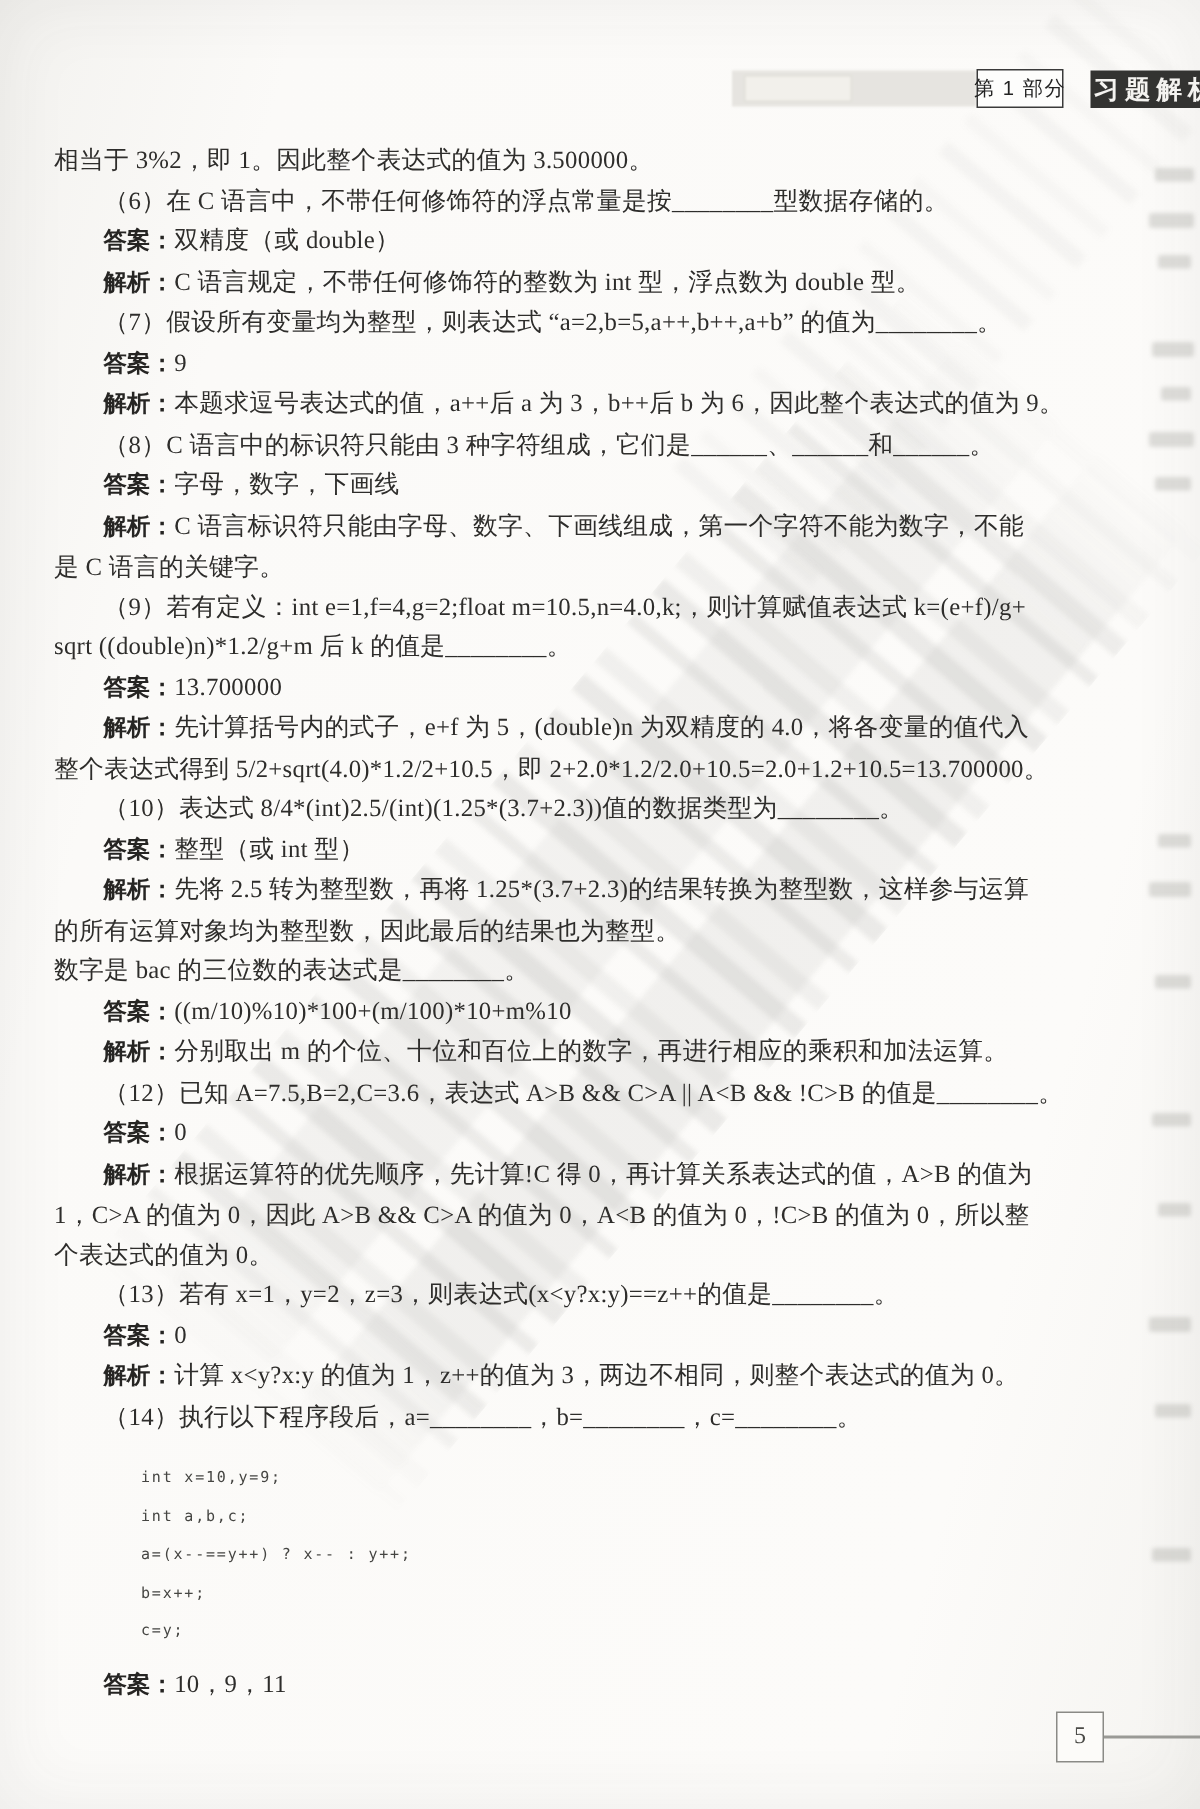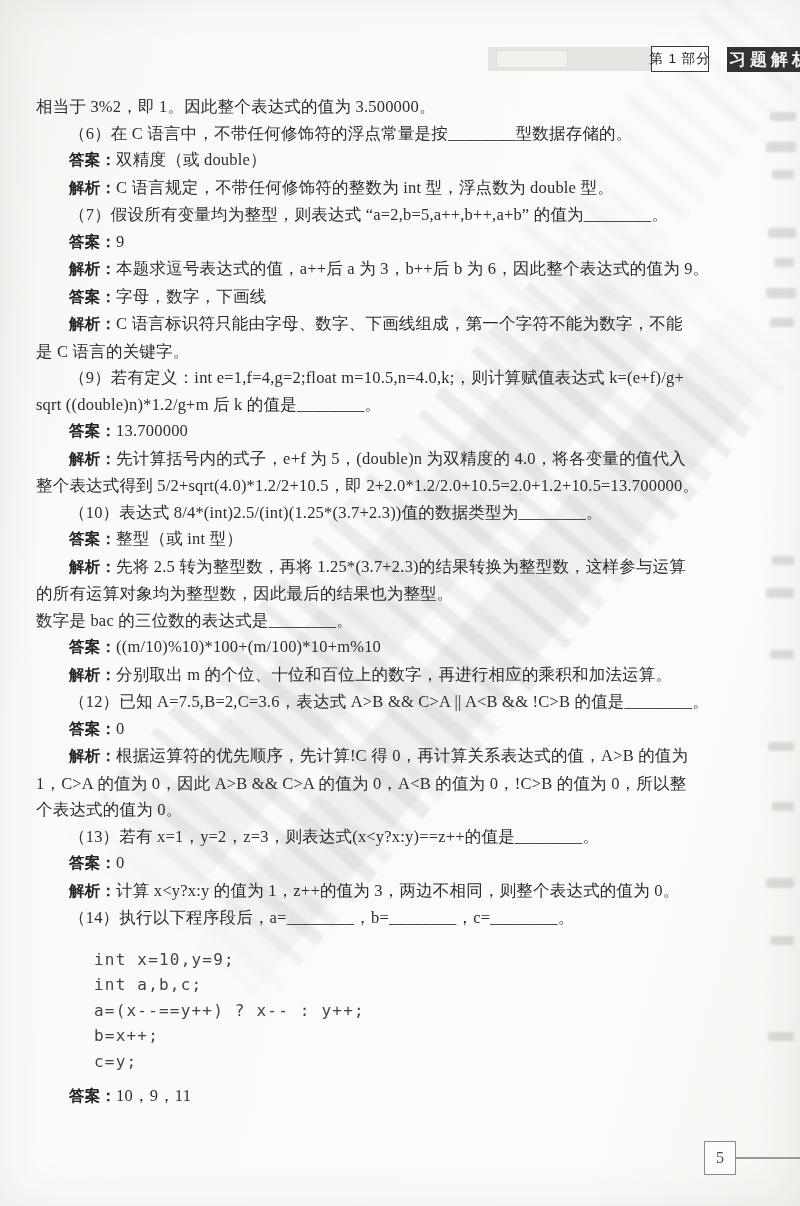--- a/index.html
+++ b/index.html
@@ -53,21 +53,21 @@
     font-size: 16.5px; line-height: 26.5px; min-height: 26.5px;
     white-space: pre; letter-spacing: 0.2px;
   }
   .line.indent, .line.final { padding-left: 33px; }
   .line .lbl {
     font-family: Liberation Mono, monospace;
     font-weight: bold; font-size: 15.5px; color: #262523;
   }
   .line.code {
     font-family: "DejaVu Sans Mono", "Liberation Mono", monospace;
-    font-size: 16px; line-height: 25.5px; min-height: 25.5px;
+    font-size: 10px; line-height: 25.5px; min-height: 25.5px;
     color: #454542; letter-spacing: 1.2px; padding-left: 58px;
   }
   .line:not(.code) + .line.code { margin-top: 15px; }
   .line.final { margin-top: 9px; }
 
   
   .watermark {
     position: absolute; left: 10px; top: 468px; width: 850px; height: 264px;
     transform: rotate(-50deg);
     background:
@@ -127,20 +127,21 @@
   <div class="hdr-title-box">习题解析</div>
 
   <div class="content">
       <div class="line cont"><span>相当于 3%2，即 1。因此整个表达式的值为 3.500000。</span></div>
       <div class="line indent"><span>（6）在 C 语言中，不带任何修饰符的浮点常量是按________型数据存储的。</span></div>
       <div class="line indent"><span class="lbl">答案：</span><span>双精度（或 double）</span></div>
       <div class="line indent"><span class="lbl">解析：</span><span>C 语言规定，不带任何修饰符的整数为 int 型，浮点数为 double 型。</span></div>
       <div class="line indent"><span>（7）假设所有变量均为整型，则表达式 “a=2,b=5,a++,b++,a+b” 的值为________。</span></div>
       <div class="line indent"><span class="lbl">答案：</span><span>9</span></div>
       <div class="line indent"><span class="lbl">解析：</span><span>本题求逗号表达式的值，a++后 a 为 3，b++后 b 为 6，因此整个表达式的值为 9。</span></div>
+      <div class="line indent"><span>（8）C 语言中的标识符只能由 3 种字符组成，它们是______、______和______。</span></div>
       <div class="line indent"><span class="lbl">答案：</span><span>字母，数字，下画线</span></div>
       <div class="line indent"><span class="lbl">解析：</span><span>C 语言标识符只能由字母、数字、下画线组成，第一个字符不能为数字，不能</span></div>
       <div class="line cont"><span>是 C 语言的关键字。</span></div>
       <div class="line indent"><span>（9）若有定义：int e=1,f=4,g=2;float m=10.5,n=4.0,k;，则计算赋值表达式 k=(e+f)/g+</span></div>
       <div class="line cont"><span>sqrt ((double)n)*1.2/g+m 后 k 的值是________。</span></div>
       <div class="line indent"><span class="lbl">答案：</span><span>13.700000</span></div>
       <div class="line indent"><span class="lbl">解析：</span><span>先计算括号内的式子，e+f 为 5，(double)n 为双精度的 4.0，将各变量的值代入</span></div>
       <div class="line cont"><span>整个表达式得到 5/2+sqrt(4.0)*1.2/2+10.5，即 2+2.0*1.2/2.0+10.5=2.0+1.2+10.5=13.700000。</span></div>
       <div class="line indent"><span>（10）表达式 8/4*(int)2.5/(int)(1.25*(3.7+2.3))值的数据类型为________。</span></div>
       <div class="line indent"><span class="lbl">答案：</span><span>整型（或 int 型）</span></div>

